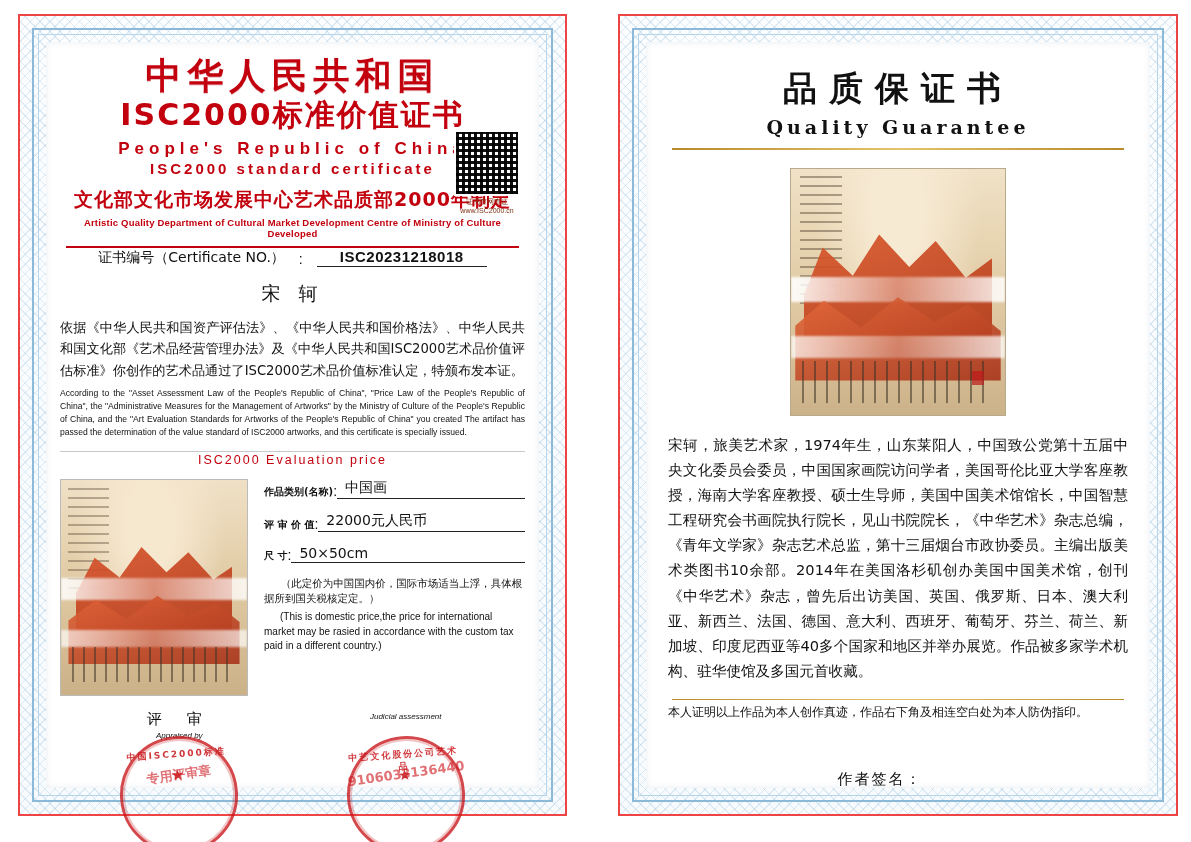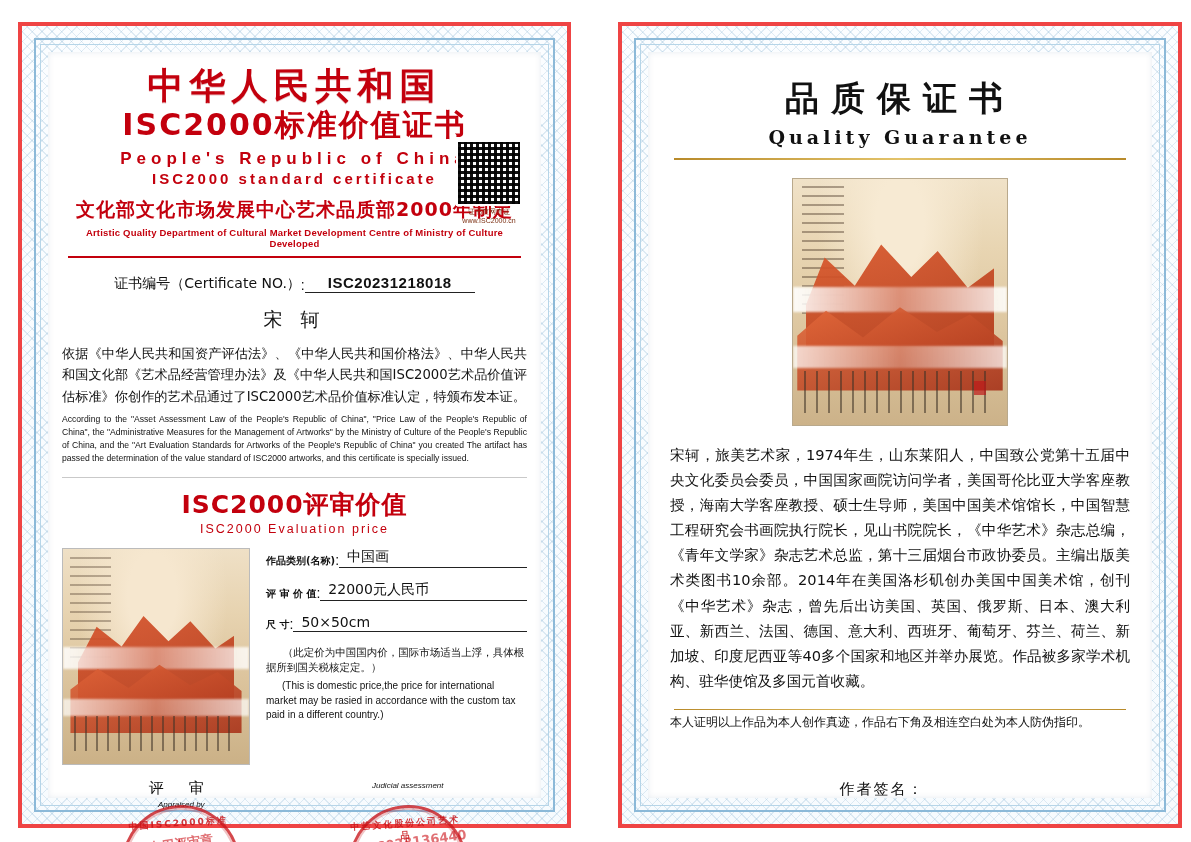--- a/index.html
+++ b/index.html
@@ -1,22 +1,22 @@
 <!DOCTYPE html>
 <html><head>
 <meta charset="utf-8">
 <style>
   html,body{margin:0;padding:0;background:#ffffff;}
   body{width:1191px;height:842px;font-family:"Liberation Sans",sans-serif;overflow:hidden;}
   .page{position:relative;width:1191px;height:842px;background:#fff;}
 
   
   .cert{
-    position:absolute;top:22px;height:798px;background:#14b8a6;
-    border:4px solid #ef4444;
+    position:absolute;top:14px;height:798px;background:#14b8a6;
+    border:2px solid #ef4444;
     box-shadow:0 0 0 1px #e8f2f8 inset;
   }
   .cert-left{left:18px;width:545px;}
   .cert-right{left:618px;width:556px;}
 
   .guilloche{
     position:absolute;inset:0;
     background:
       repeating-linear-gradient(45deg, rgba(120,170,205,.22) 0 1px, transparent 1px 7px),
       repeating-linear-gradient(-45deg, rgba(120,170,205,.22) 0 1px, transparent 1px 7px),
@@ -71,21 +71,21 @@
   .qr{
     width:62px;height:62px;margin:0 auto;
     background:
       repeating-linear-gradient(90deg,#111 0 3px,#fff 3px 6px),
       repeating-linear-gradient(0deg,#111 0 3px,#fff 3px 6px);
     background-blend-mode:multiply;
     border:2px solid #fff;
   }
   .qr-cap{font-size:7px;color:#7b2f12;margin-top:2px;line-height:1.25;}
 
-  .certno-row{display:flex;justify-content:center;align-items:flex-end;margin-top:16px;gap:0;}
+  .certno-row{display:flex;justify-content:center;align-items:flex-end;gap:14px;}
   .certno-label{font-size:14px;color:#111;font-family:"DejaVu Sans","Liberation Sans",sans-serif;}
   .certno-colon{font-size:14px;color:#111;}
   .certno-value{
     font-size:15px;font-weight:bold;color:#111;border-bottom:1px solid #222;
     padding:0 10px 1px 10px;min-width:150px;text-align:center;letter-spacing:.5px;
   }
 
   .artist-name{
     text-align:center;font-size:19px;font-weight:normal;margin-top:14px;letter-spacing:6px;color:#111;
     font-family:"DejaVu Sans","Liberation Sans",sans-serif;
@@ -228,21 +228,20 @@
           <span class="certno-value">ISC20231218018</span>
         </div>
 
         <div class="artist-name">宋 轲</div>
 
         <div class="body-cn">依据《中华人民共和国资产评估法》、《中华人民共和国价格法》、中华人民共和国文化部《艺术品经营管理办法》及《中华人民共和国ISC2000艺术品价值评估标准》你创作的艺术品通过了ISC2000艺术品价值标准认定，特颁布发本证。</div>
         <div class="body-en">According to the "Asset Assessment Law of the People's Republic of China", "Price Law of the People's Republic of China", the "Administrative Measures for the Management of Artworks" by the Ministry of Culture of the People's Republic of China, and the "Art Evaluation Standards for Artworks of the People's Republic of China" you created The artifact has passed the determination of the value standard of ISC2000 artworks, and this certificate is specially issued.</div>
 
         <div class="sep"></div>
 
-        <div class="eval-title">ISC2000评审价值</div>
         <div class="eval-title-en">ISC2000 Evaluation price</div>
 
         <div class="eval-area">
           <div class="art-thumb">
             <div class="cal"></div>
             <div class="rock1"></div>
             <div class="cloud"></div>
             <div class="rock2"></div>
             <div class="cloud2"></div>
             <div class="trees"></div>

